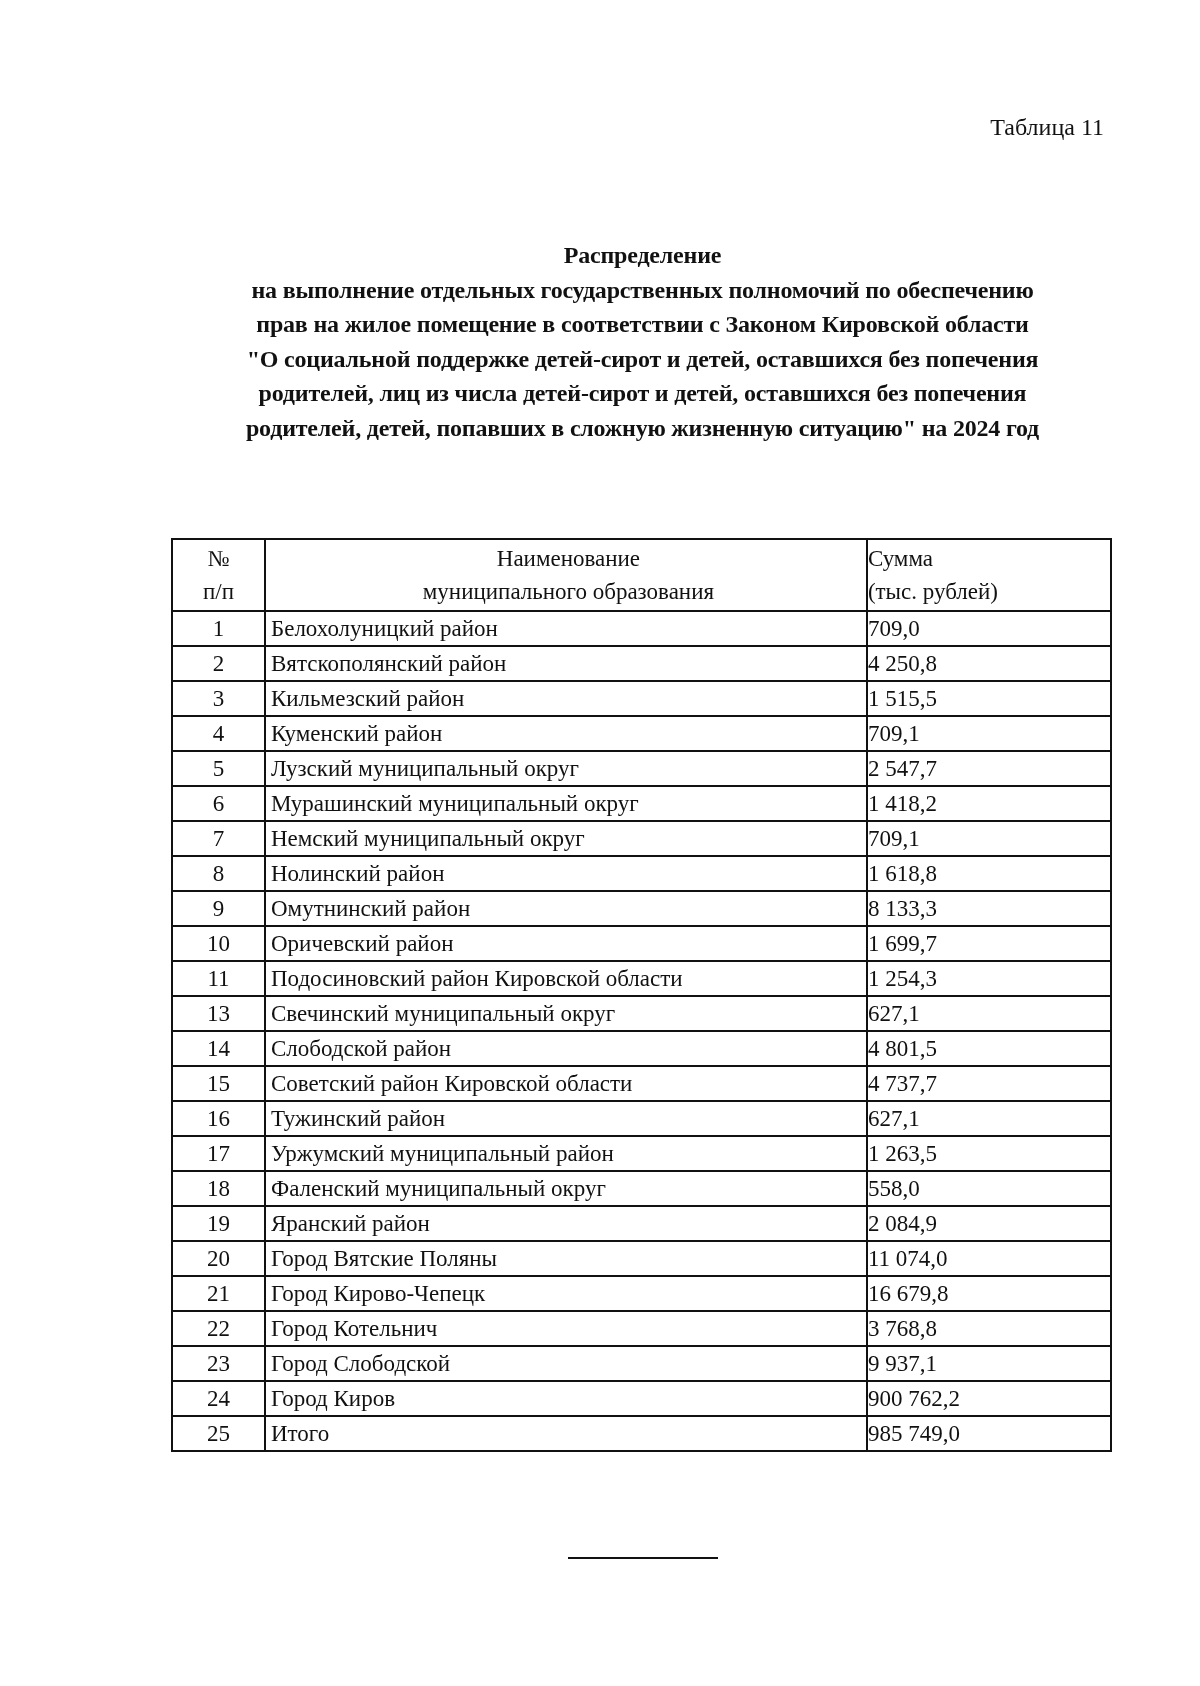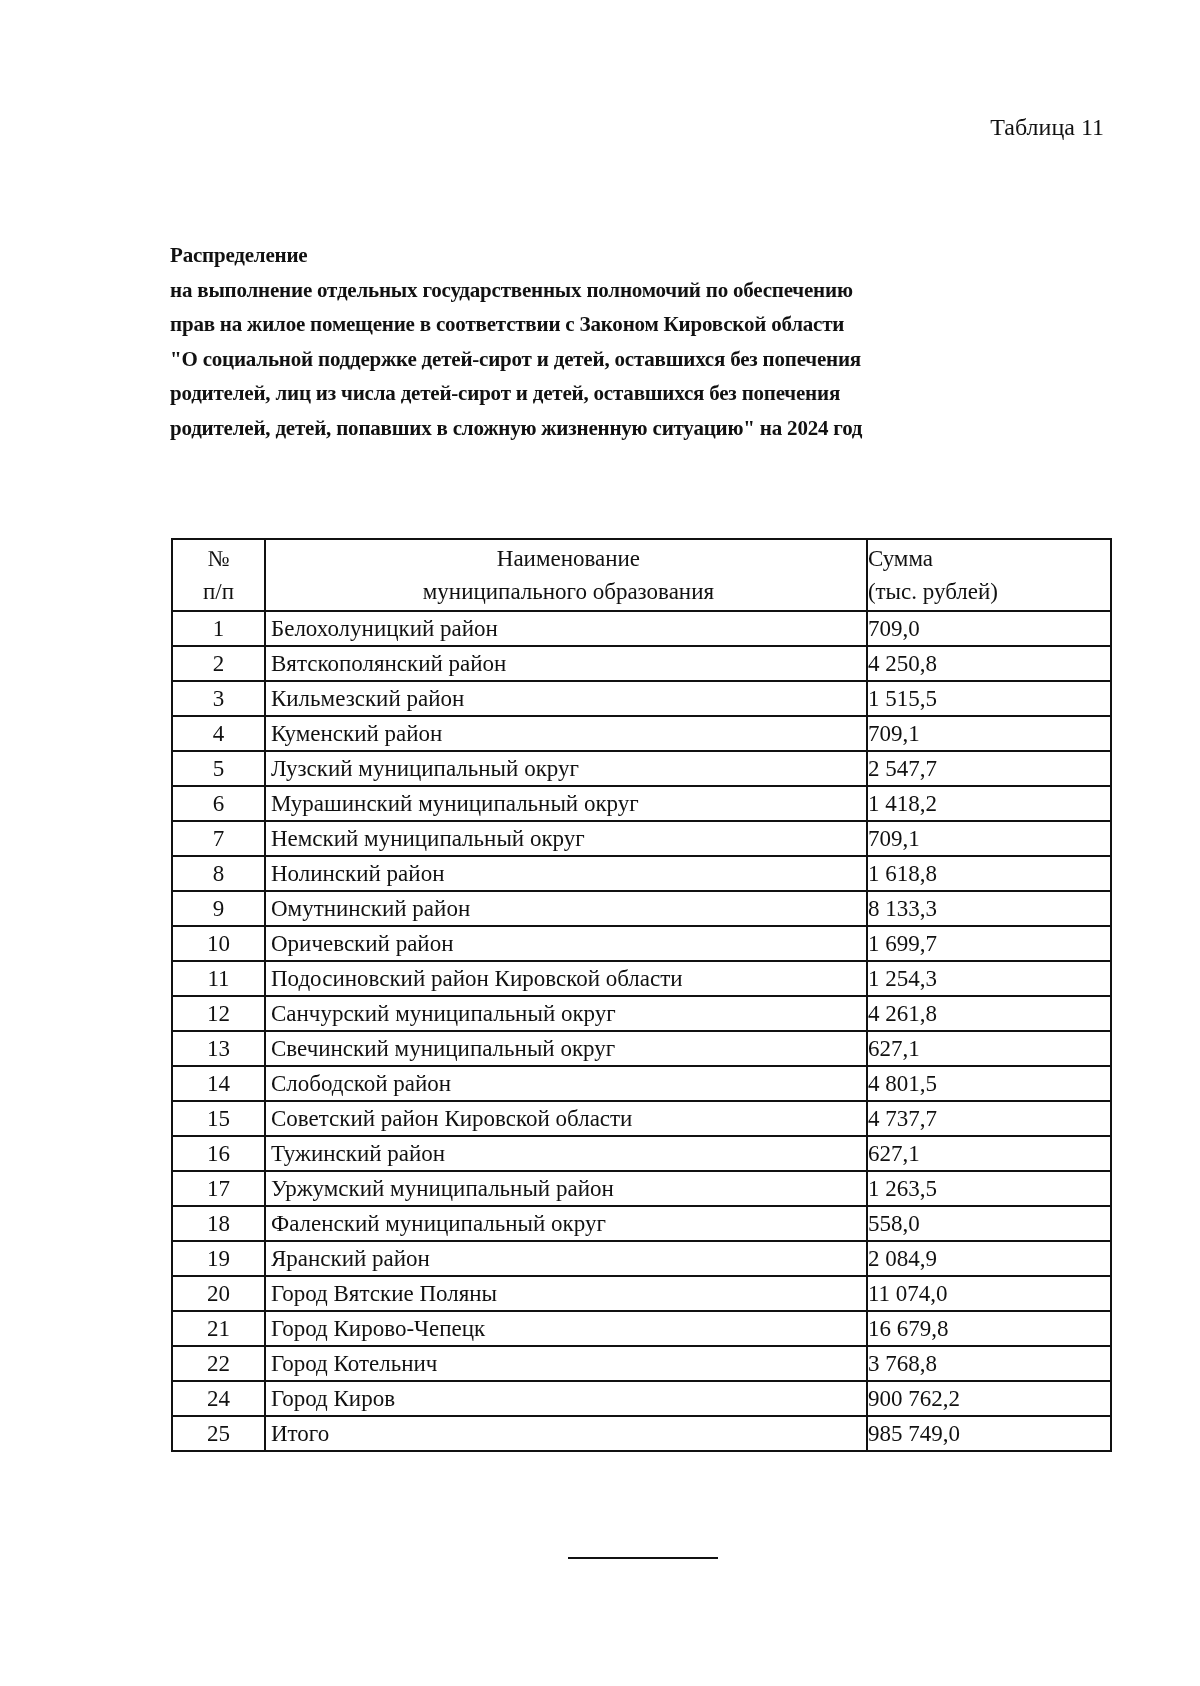--- a/index.html
+++ b/index.html
@@ -6,21 +6,21 @@
   body {
     width: 1200px; height: 1686px; position: relative; overflow: hidden;
     font-family: "Liberation Serif", "DejaVu Serif", serif; color: #111;
   }
   .table-label {
     position: absolute; top: 114px; right: 96px;
     font-size: 24px;
   }
   .title {
     position: absolute; top: 238px; left: 170px; width: 945px;
-    font-weight: bold; font-size: 21px; line-height: 34.5px;
+    text-align: center; font-weight: bold; font-size: 24px; line-height: 34.5px;
     letter-spacing: -0.2px;
   }
   .title div { white-space: nowrap; }
   table.data {
     position: absolute; top: 538px; left: 171px; width: 941px;
     border-collapse: collapse; font-size: 23px;
   }
   table.data th, table.data td {
     border: 2px solid #111; padding: 0; height: 33px; line-height: 33px;
   }
@@ -114,25 +114,20 @@
         <td class="c-num">10</td>
         <td class="c-name">Оричевский район</td>
         <td class="c-sum">1 699,7</td>
       </tr>
       <tr>
         <td class="c-num">11</td>
         <td class="c-name">Подосиновский район Кировской области</td>
         <td class="c-sum">1 254,3</td>
       </tr>
       <tr>
-        <td class="c-num">12</td>
-        <td class="c-name">Санчурский муниципальный округ</td>
-        <td class="c-sum">4 261,8</td>
-      </tr>
-      <tr>
         <td class="c-num">13</td>
         <td class="c-name">Свечинский муниципальный округ</td>
         <td class="c-sum">627,1</td>
       </tr>
       <tr>
         <td class="c-num">14</td>
         <td class="c-name">Слободской район</td>
         <td class="c-sum">4 801,5</td>
       </tr>
       <tr>
@@ -169,20 +164,25 @@
         <td class="c-num">21</td>
         <td class="c-name">Город Кирово-Чепецк</td>
         <td class="c-sum">16 679,8</td>
       </tr>
       <tr>
         <td class="c-num">22</td>
         <td class="c-name">Город Котельнич</td>
         <td class="c-sum">3 768,8</td>
       </tr>
       <tr>
+        <td class="c-num">23</td>
+        <td class="c-name">Город Слободской</td>
+        <td class="c-sum">9 937,1</td>
+      </tr>
+      <tr>
         <td class="c-num">24</td>
         <td class="c-name">Город Киров</td>
         <td class="c-sum">900 762,2</td>
       </tr>
       <tr>
         <td class="c-num">25</td>
         <td class="c-name">Итого</td>
         <td class="c-sum">985 749,0</td>
       </tr>
     </tbody>

